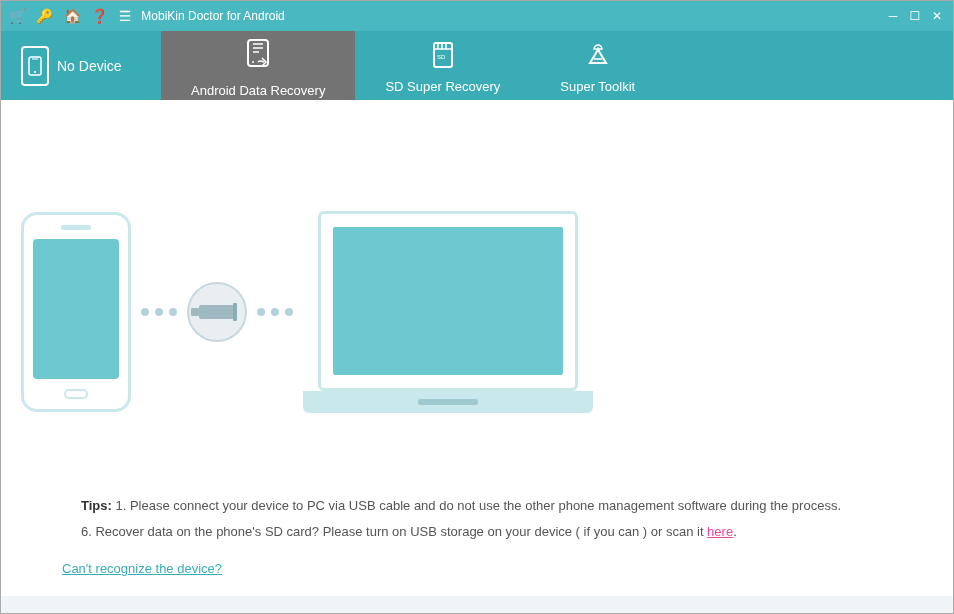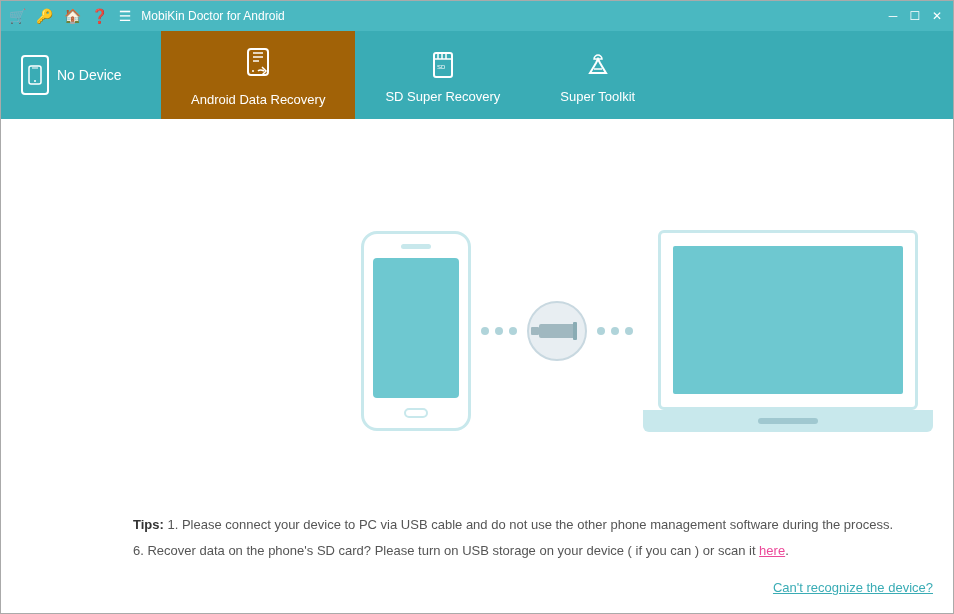--- a/index.html
+++ b/index.html
@@ -50,21 +50,21 @@
       align-items: center;
       justify-content: center;
       color: white;
       font-size: 12px;
       cursor: pointer;
     }
 
     
     .nav-bar {
       background: #3aacb5;
-      height: 88px;
+      height: 69px;
       display: flex;
       align-items: center;
     }
     .no-device {
       display: flex;
       align-items: center;
       gap: 8px;
       padding: 0 20px;
       color: white;
       font-size: 14px;
@@ -88,36 +88,36 @@
       flex-direction: column;
       align-items: center;
       justify-content: center;
       gap: 6px;
       padding: 0 30px;
       cursor: pointer;
       color: white;
       font-size: 13px;
     }
     .nav-tab.active {
-      background: #a16207;
+      background: #737373;
       gap: 13px;
     }
     .nav-tab svg {
       width: 36px;
       height: 36px;
     }
 
     
     .main-content {
       background: white;
       flex: 1;
       height: calc(614px - 30px - 88px);
       display: flex;
       flex-direction: column;
-      align-items: flex-end;
+      align-items: flex-start;
       position: relative;
       padding: 20px;
     }
 
     
     .connection-area {
       display: flex;
       align-items: center;
       justify-content: center;
       gap: 0;
@@ -272,20 +272,21 @@
     }
     .cant-recognize {
       text-align: center;
       margin-top: 6px;
       font-size: 13px;
     }
     .cant-recognize a {
       color: #3aacb5;
       text-decoration: underline;
       cursor: pointer;
+      margin-left: 41px;
     }
   </style>
 </head>
 <body>
 
 <div class="title-bar">
   <div class="title-bar-icon-group">
     <span class="title-icon">🛒</span>
     <span class="title-icon">🔑</span>
     <span class="title-icon">🏠</span>

